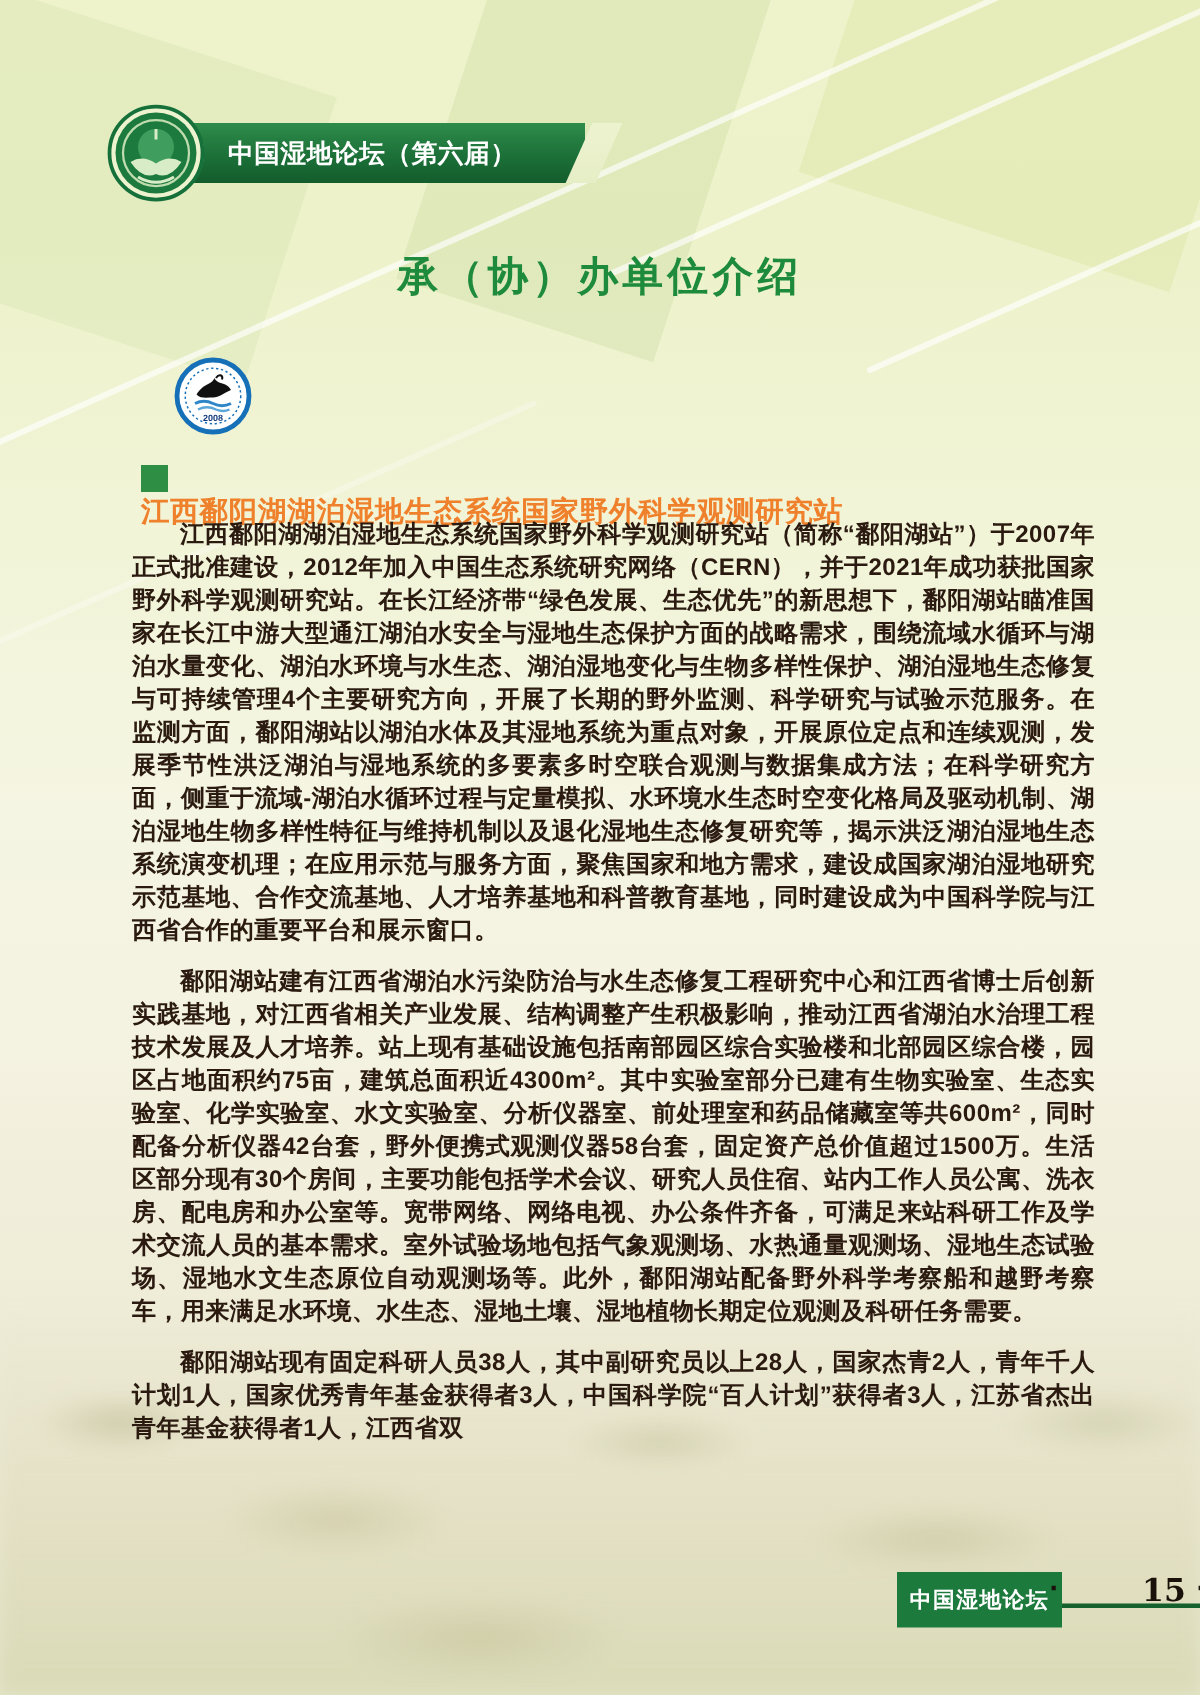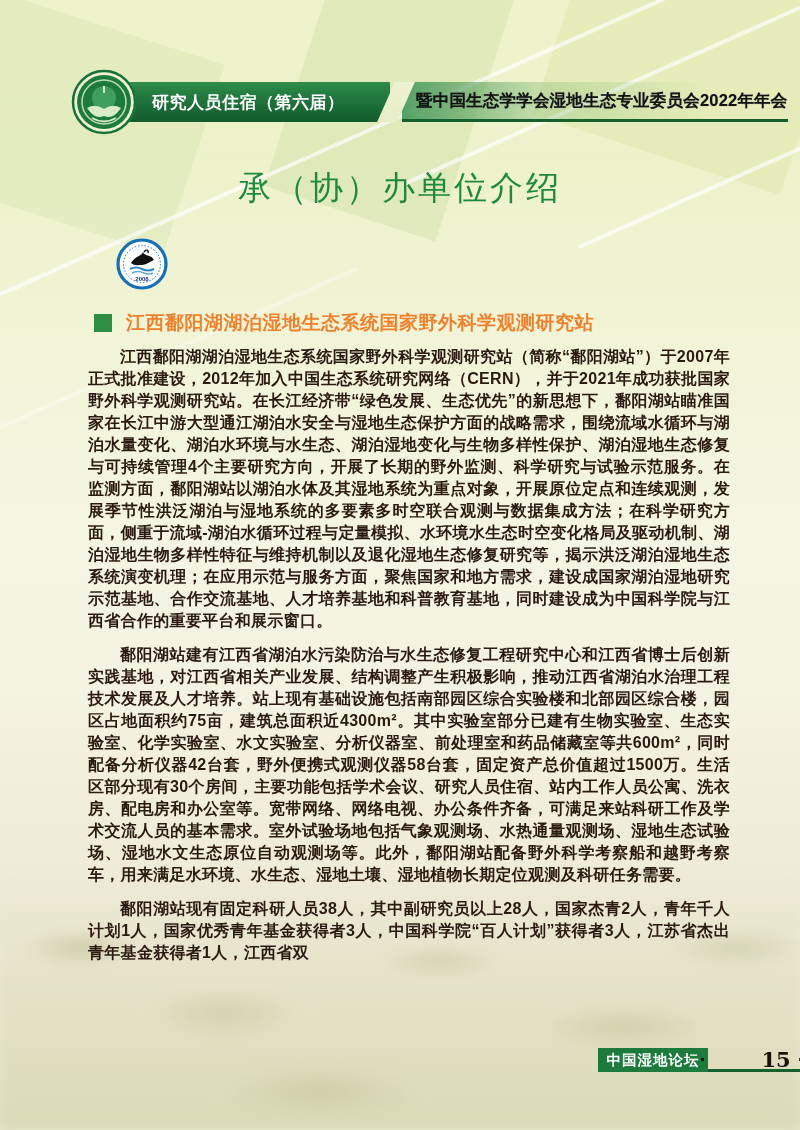--- a/index.html
+++ b/index.html
@@ -33,34 +33,34 @@
   .banner-left span{color:#ffffff;font-weight:bold;font-size:17px;letter-spacing:.5px;white-space:nowrap;}
   .banner-notch{width:20px;flex:none;background:linear-gradient(180deg,#eef3cf, #e6eec6);transform:skewX(-24deg);margin:0 -4px;}
   .banner-right{flex:1;display:flex;align-items:center;padding-left:14px;
     background:linear-gradient(90deg, rgba(60,148,85,.85) 0%, rgba(120,180,110,.35) 35%, rgba(238,243,207,0) 80%);
     border-bottom:3px solid #15612e;}
   .banner-right span{color:#121212;font-weight:900;font-size:16.5px;white-space:nowrap;letter-spacing:.2px;
     text-shadow:0 0 1px rgba(0,0,0,.4);}
   .forum-logo{position:absolute;left:70px;top:68px;width:68px;height:68px;}
   
   .page-title{position:absolute;left:0;top:166px;width:100%;text-align:center;
-    color:#1e8a3c;font-size:33px;font-weight:400;letter-spacing:3px;}
+    color:#1e8a3c;font-size:27px;font-weight:700;letter-spacing:3px;}
   
   .station-logo{position:absolute;left:116px;top:238px;width:52px;height:52px;}
   
-  .section-heading{position:absolute;left:94px;top:310px;display:flex;align-items:center;}
+  .section-heading{position:absolute;left:94px;top:310px;display:flex;flex-direction:column;}
   .bullet{width:18px;height:18px;background:#2e8f44;margin-right:14px;flex:none;}
   .section-heading span{color:#f0812c;font-size:19px;font-weight:900;letter-spacing:.5px;}
   
   .body-text{position:absolute;left:88px;top:346px;width:642px;color:#2b1a10;}
   .body-text p{margin:0 0 12px 0;font-size:16px;line-height:22px;font-weight:700;
     text-align:justify;text-indent:2em;letter-spacing:.3px;}
   
   .footer-rule{position:absolute;left:598px;top:1069px;right:0;height:3px;background:#15612e;}
-  .footer-badge{position:absolute;left:598px;top:1048px;width:110px;height:24px;background:#1c7a3c;
+  .footer-badge{position:absolute;left:598px;top:1048px;width:110px;height:37px;background:#1c7a3c;
     display:flex;align-items:center;justify-content:center;}
   .footer-badge span{color:#ffffff;font-weight:bold;font-size:14.5px;letter-spacing:1px;}
   .footer-num{position:absolute;left:712px;top:1046px;width:80px;height:26px;display:flex;align-items:center;justify-content:center;gap:7px;color:#1a120a;}
   .footer-num .dot{font-size:20px;font-weight:900;line-height:1;}
   .footer-num .num{font-family:"DejaVu Serif","Liberation Serif",serif;font-size:21px;font-weight:bold;margin-left:48px;}
 </style>
 </head>
 <body>
 
 <div class="page">
@@ -69,26 +69,23 @@
   <div class="patch p2"></div>
   <div class="patch p3"></div>
   <div class="diag d1"></div>
   <div class="diag d2"></div>
   <div class="diag d3"></div>
   <div class="diag d4"></div>
   <div class="grass"></div>
 
   <div class="banner">
     <div class="banner-left">
-      <span>研究人员住宿（第六届）</span>
+      <span>中国湿地论坛（第六届）</span>
     </div>
     <div class="banner-notch"></div>
-    <div class="banner-right">
-      <span>暨中国生态学学会湿地生态专业委员会2022年年会</span>
-    </div>
   </div>
 
   <svg class="forum-logo" viewBox="-34 -34 68 68">
     <circle cx="0" cy="0" r="32" fill="#eef3cf"></circle>
     <circle cx="0" cy="0" r="31" fill="none" stroke="#15703a" stroke-width="2.5"></circle>
     <circle cx="0" cy="0" r="27" fill="#1c7a3e"></circle>
     <circle cx="0" cy="0" r="22" fill="none" stroke="#bfdcae" stroke-width="1.5"></circle>
     <circle cx="0" cy="-4" r="12" fill="#3f9e5e"></circle>
     <line x1="0" y1="-16" x2="0" y2="-9" stroke="#d8ecc8" stroke-width="2"></line>
     <path d="M -17 6 Q -9 1 0 7 Q 9 1 17 6 Q 9 18 0 14 Q -9 18 -17 6 Z" fill="#d8ecc8"></path>

